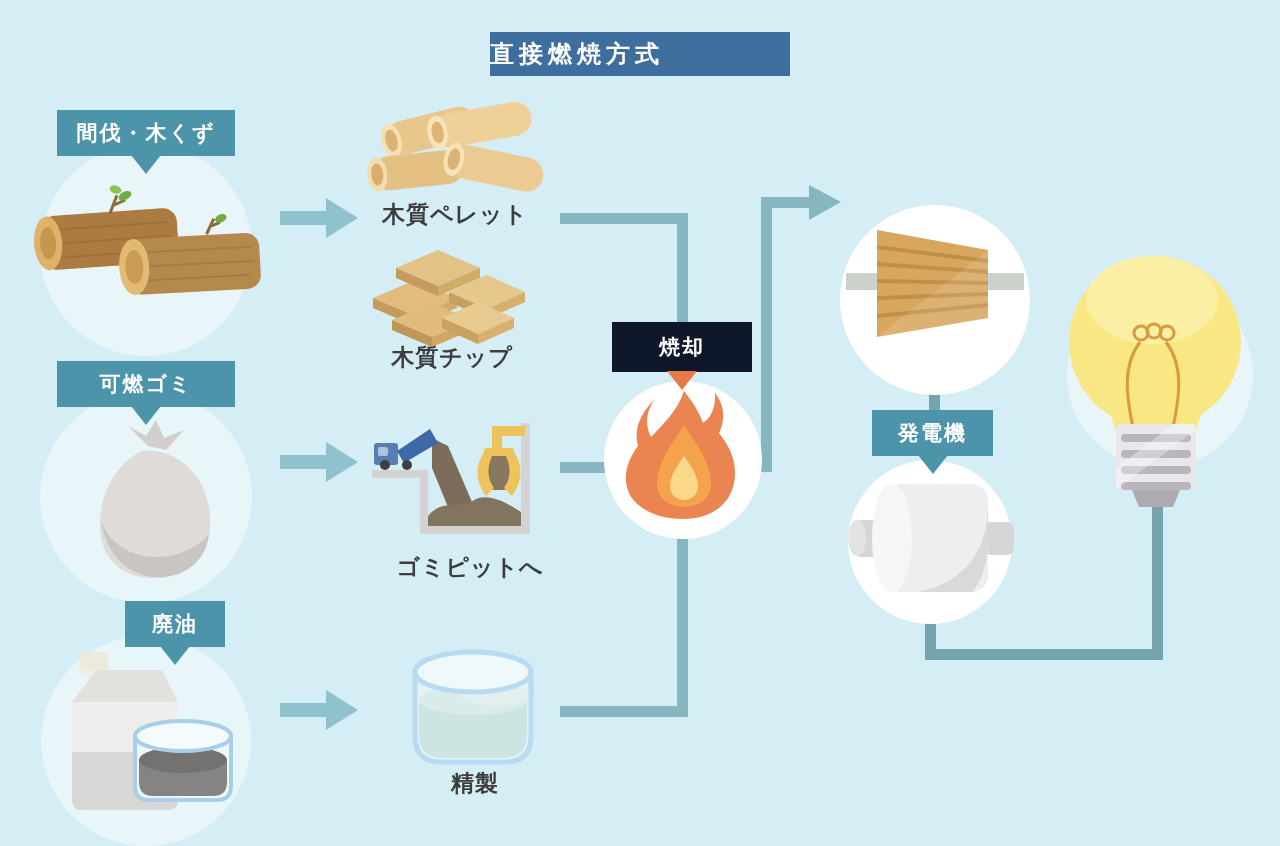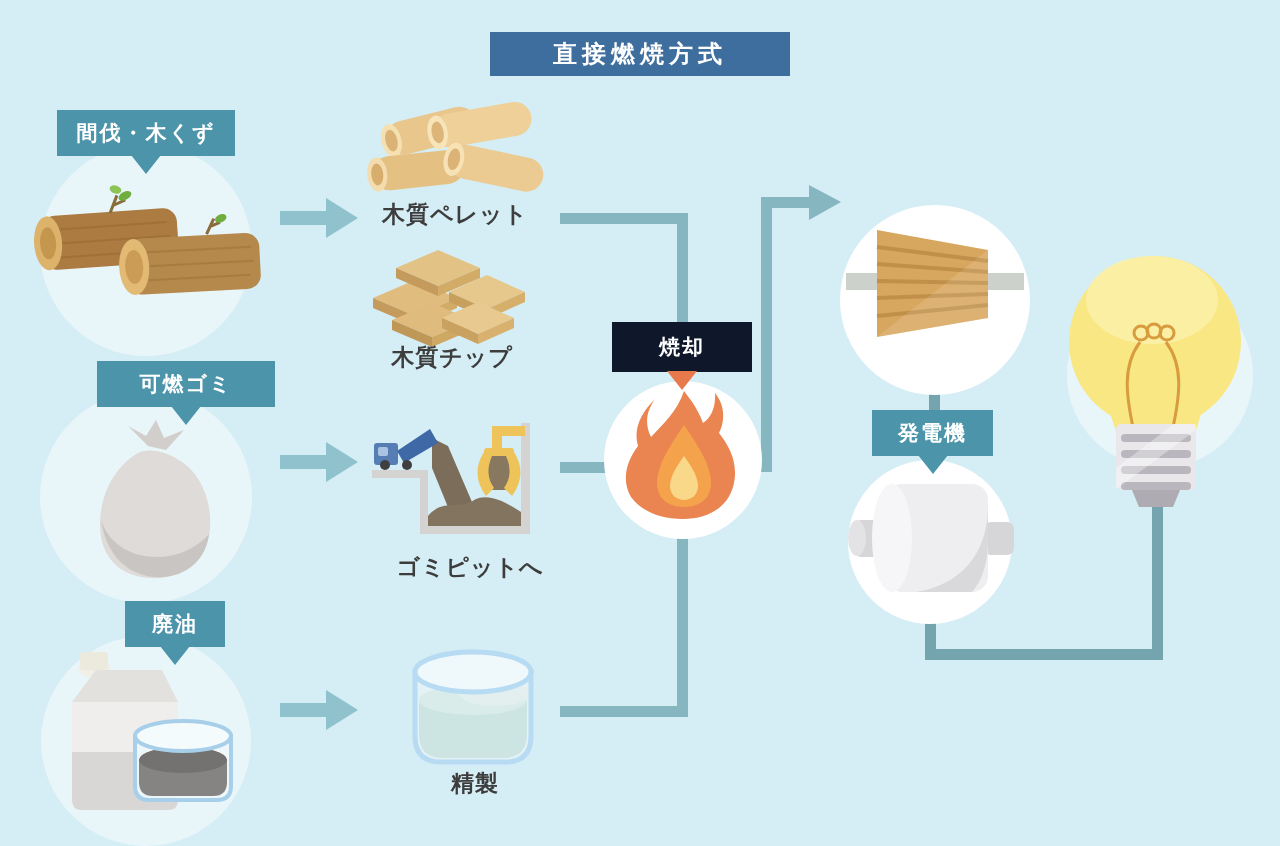--- a/index.html
+++ b/index.html
@@ -7,21 +7,21 @@
           font-family:"DejaVu Sans","Liberation Sans",sans-serif;}
   svg.layer{position:absolute;left:0;top:0;z-index:1;}
   .bubble{position:absolute;display:flex;align-items:center;justify-content:center;
           background:#4b94aa;color:#fff;font-weight:bold;font-size:21px;letter-spacing:2px;z-index:2;}
   .bubble .tri{position:absolute;bottom:-18px;left:50%;transform:translateX(-50%);
           width:0;height:0;border-left:15px solid transparent;border-right:15px solid transparent;
           border-top:19px solid #4b94aa;}
   .bubble.orange{background:#0f172a;}
   .bubble.orange .tri{border-top-color:#e8794b;}
   .title-box{position:absolute;left:490px;top:32px;width:300px;height:44px;background:#3e6e9d;
-          color:#fff;display:flex;align-items:center;justify-content:center;
+          color:#fff;display:flex;align-items:center;justify-content:flex-start;
           font-size:24px;font-weight:bold;letter-spacing:5px;z-index:2;}
   .mid-label{position:absolute;transform:translateX(-50%);color:#3d3d3d;font-weight:bold;
           font-size:23px;letter-spacing:1px;white-space:nowrap;z-index:2;}
 </style>
 </head>
 <body>
 
 <div class="canvas">
 
 <svg class="layer" width="1280" height="846" viewBox="0 0 1280 846">
@@ -234,21 +234,21 @@
 </svg>
 
   <div class="title-box">
     <span>直接燃焼方式</span>
   </div>
 
   <div class="bubble" style="left:57px;top:110px;width:178px;height:46px;">
     <span>間伐・木くず</span>
     <div class="tri"></div>
   </div>
-  <div class="bubble" style="left:57px;top:361px;width:178px;height:46px;margin-left:40px;">
+  <div class="bubble" style="left:57px;top:361px;width:178px;height:46px;">
     <span>可燃ゴミ</span>
     <div class="tri"></div>
   </div>
   <div class="bubble" style="left:95px;top:601px;width:100px;height:46px;margin-left:30px;">
     <span>廃油</span>
     <div class="tri"></div>
   </div>
 
   <div class="bubble orange" style="left:612px;top:322px;width:140px;height:50px;">
     <span>焼却</span>

